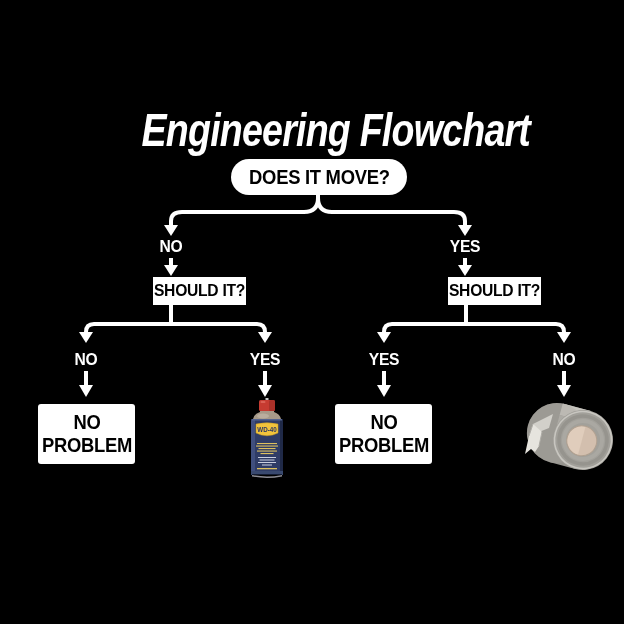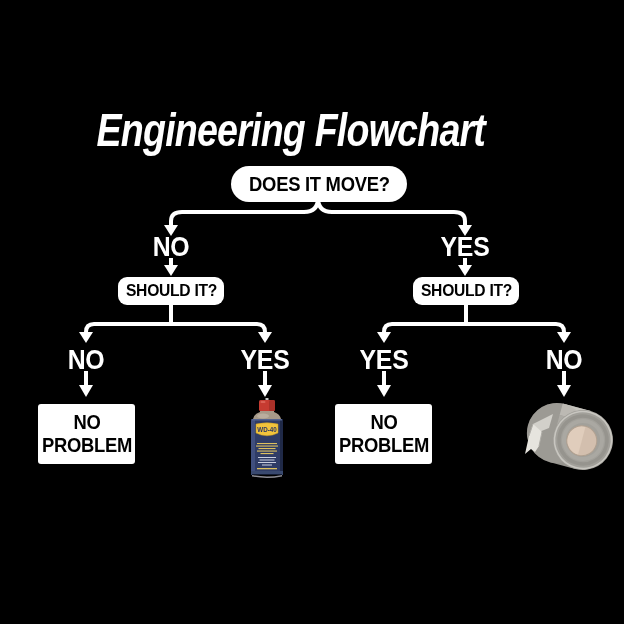--- a/index.html
+++ b/index.html
@@ -2,40 +2,40 @@
 <html><head>
 <meta charset="utf-8">
 <style>
   html,body { margin:0; padding:0; background:#000; }
   .canvas {
     position:relative; width:624px; height:624px; background:#000;
     overflow:hidden; font-family:"Liberation Sans", sans-serif;
   }
   .title {
     position:absolute; top:103px; left:48px; width:576px; height:54px;
-    line-height:54px; text-align:left; color:#fff;
+    line-height:54px; text-align:center; color:#fff;
     font-size:47px; font-weight:bold; font-style:italic; white-space:nowrap;
   }
   .title .squeeze { display:inline-block; transform:scaleX(0.80); letter-spacing:-1px; }
   .edges { position:absolute; left:0; top:0; }
   .node {
     position:absolute; background:#fff; color:#000;
     display:flex; align-items:center; justify-content:center;
     font-weight:bold; text-align:center;
   }
   .node .squeeze, .blabel .squeeze { display:inline-block; transform:scaleX(0.92); letter-spacing:-0.3px; white-space:nowrap; }
-  .node-root { left:231px; top:166px; width:176px; height:36px; border-radius:18px; font-size:20px;align-items:center; }
-  .node-q    { width:106px; height:28px; border-radius:9px; font-size:17px; }
+  .node-root { left:231px; top:159px; width:176px; height:36px; border-radius:18px; font-size:20px;align-items:center; }
+  .node-q    { width:93px; height:28px; border-radius:0; font-size:17px;margin-left:35px; }
   .node-result {
     width:97px; height:60px; border-radius:3px; font-size:20px; line-height:23px;
   }
   .node-result .squeeze { white-space:normal; }
   .blabel {
     position:absolute; transform:translateX(-50%);
-    color:#fff; font-weight:bold; font-size:27px; line-height:22px;
+    color:#fff; font-weight:bold; font-size:17px; line-height:22px;
     text-align:center; white-space:nowrap;
   }
   .icon-abs { position:absolute; display:block; }
 </style>
 </head>
 <body>
 
 <div class="canvas">
 
   <div class="title">

